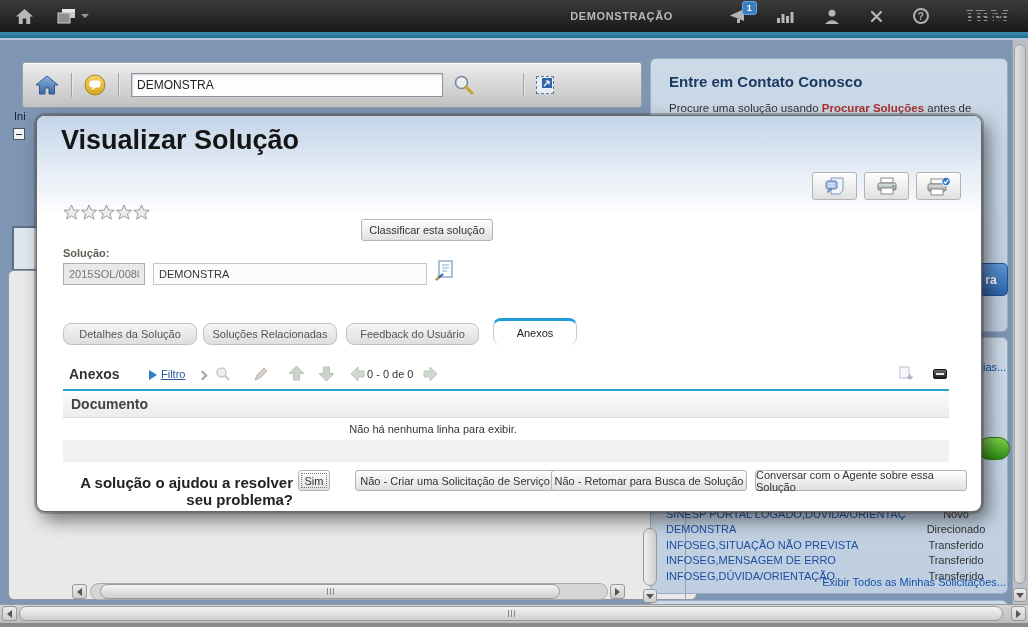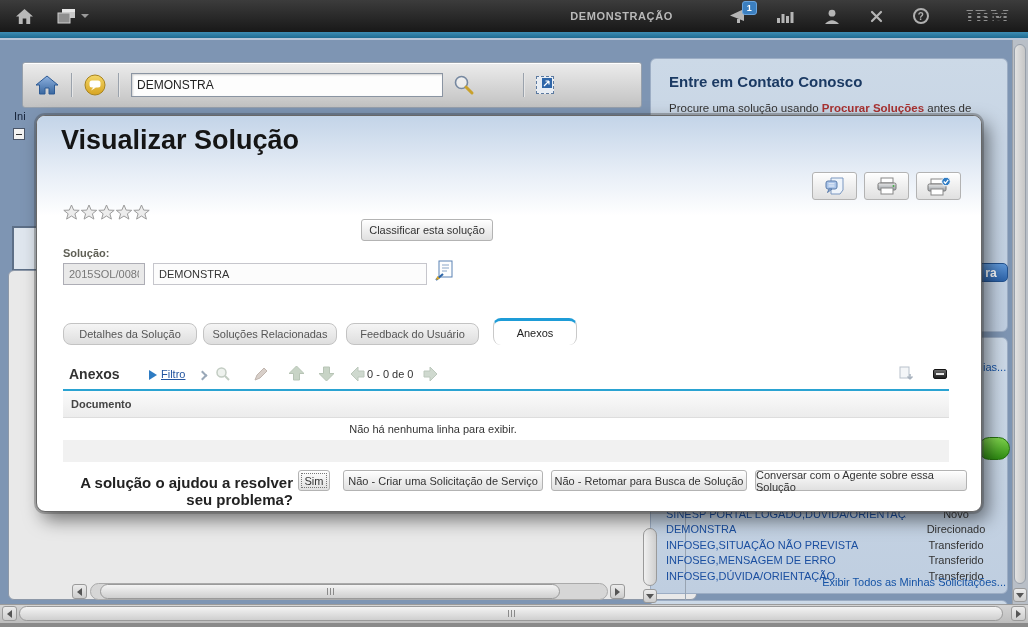--- a/index.html
+++ b/index.html
@@ -36,21 +36,21 @@
   .search-input{width:312px;height:24px;border:1px solid #8a94a2;background:#fdfdfd;font-family:inherit;font-size:12px;color:#222;padding:0 5px;box-shadow:inset 1px 1px 2px rgba(0,0,0,.18)}
   .mag{margin-left:10px;display:flex}
   .expand{width:18px;height:18px;border:1px dashed #5c7aa0;position:relative;background:#e8edf3}
   .expand span{position:absolute;right:1px;top:1px;width:10px;height:10px;background:#2f66a8;display:flex;align-items:center;justify-content:center}
   
   .panel{position:absolute;background:linear-gradient(#ccd9e7,#bfcee0);border:1px solid #9cadc4;border-radius:6px;z-index:1}
   .panel1{left:650px;top:58px;width:358px;height:274px}
   .p1-title{margin:14px 0 0 18px;font-size:15px;font-weight:bold;color:#1b3a63}
   .p1-body{margin:11px 18px 0;font-size:11.5px;color:#333;line-height:15px}
   .p1-link{color:#a83232;font-weight:bold;cursor:pointer}
-  .contact-frag{position:absolute;left:974px;top:263px;width:34px;height:19px;background:linear-gradient(#5e96d6,#2c62a8);border:1px solid #23528e;border-radius:5px;color:#fff;font-weight:bold;font-size:12px;display:flex;align-items:center;justify-content:center;z-index:2}
+  .contact-frag{position:absolute;left:974px;top:263px;width:34px;height:33px;background:linear-gradient(#5e96d6,#2c62a8);border:1px solid #23528e;border-radius:5px;color:#fff;font-weight:bold;font-size:12px;display:flex;align-items:center;justify-content:center;z-index:2}
   .panel2{left:650px;top:337px;width:358px;height:257px}
   .p2-frag{position:absolute;left:983px;top:361px;font-size:11px;color:#1553a5;z-index:2;cursor:pointer}
   .green-frag{position:absolute;left:978px;top:437px;width:32px;height:23px;background:linear-gradient(#7ed24c,#2f8d13);border:1px solid #27730f;border-radius:12px;z-index:2}
   .req-list{position:absolute;left:666px;top:506px;width:340px;z-index:2}
   .req-row{display:flex;height:15.5px;align-items:center;font-size:11px}
   .req-label{flex:1;color:#1b4fa0;white-space:nowrap;overflow:hidden;cursor:pointer}
   .req-status{width:100px;text-align:center;color:#333}
   .req-footer{position:absolute;left:666px;top:576px;width:340px;text-align:right;font-size:11px;color:#1553a5;z-index:2;cursor:pointer}
   .panel3{left:650px;top:600px;width:358px;height:26px}
   .p3-inner{margin:5px 10px 0;height:20px;background:linear-gradient(#e2e9f1,#ccd8e5);border:1px solid #a9b9cc;border-radius:9px 9px 0 0}
@@ -88,28 +88,28 @@
   .att-title{left:32px;top:250px;font-size:14px;font-weight:bold;color:#333}
   .filtro-tri{left:112px;top:254px;width:0;height:0;border-top:5px solid transparent;border-bottom:5px solid transparent;border-left:8px solid #2e7cc3;cursor:pointer}
   .filtro{left:124px;top:252px;font-size:11px;color:#2456a0;text-decoration:underline;cursor:pointer}
   .chev{left:162px;top:256px;width:7px;height:7px;border-top:2px solid #9aa8b8;border-right:2px solid #9aa8b8;transform:rotate(45deg)}
   .tt-ic{position:absolute;top:250px}
   .pag-text{left:330px;top:252px;font-size:11px;color:#333}
   .min-icon{left:896px;top:253px;width:14px;height:10px;background:linear-gradient(#6a6a6a,#1f1f1f);border:1px solid #141414;border-radius:2px;cursor:pointer}
   .min-icon i{display:block;margin:3px 2px 0;height:2px;background:#e8e8e8}
   .t-underline{left:26px;top:273px;width:886px;height:2px;background:#2aa3d2}
   .t-head{left:26px;top:275px;width:886px;height:27px;background:linear-gradient(#fbfbfb,#ececec);border-bottom:1px solid #ddd;display:flex;align-items:center}
-  .th1{width:320px;padding-left:8px;font-size:11px;font-weight:bold;color:#444}
+  .th1{width:320px;padding-left:8px;font-size:14px;font-weight:bold;color:#444}
   .th2{flex:1;text-align:center;font-size:11px;font-weight:bold;color:#444}
   .t-empty{left:26px;top:302px;width:740px;height:22px;display:flex;align-items:center;justify-content:center;font-size:11px;color:#333}
   .t-stripe{left:26px;top:324px;width:886px;height:22px;background:#f1f1f1}
   .m-q{left:20px;top:358px;width:236px;text-align:right;font-size:15px;font-weight:bold;color:#222}
   .ans{top:354px;height:21px;position:absolute}
   .ans-sim{left:261px;width:32px;outline:1px dotted #777;outline-offset:-4px}
-  .ans-b2{left:306px;width:200px}
+  .ans-b2{left:318px;width:200px}
   .ans-b3{left:514px;width:196px}
   .ans-b4{left:718px;width:212px}
 </style>
 </head>
 <body>
 
 <div class="topbar">
   <span class="tb-home">
     <svg width="17" height="15" viewBox="0 0 17 15">
         <path d="M8.5 0 L17 7.4 14.2 7.4 14.2 15 10.3 15 10.3 9.6 6.7 9.6 6.7 15 2.8 15 2.8 7.4 0 7.4 Z" fill="#b9b9b9"></path>

